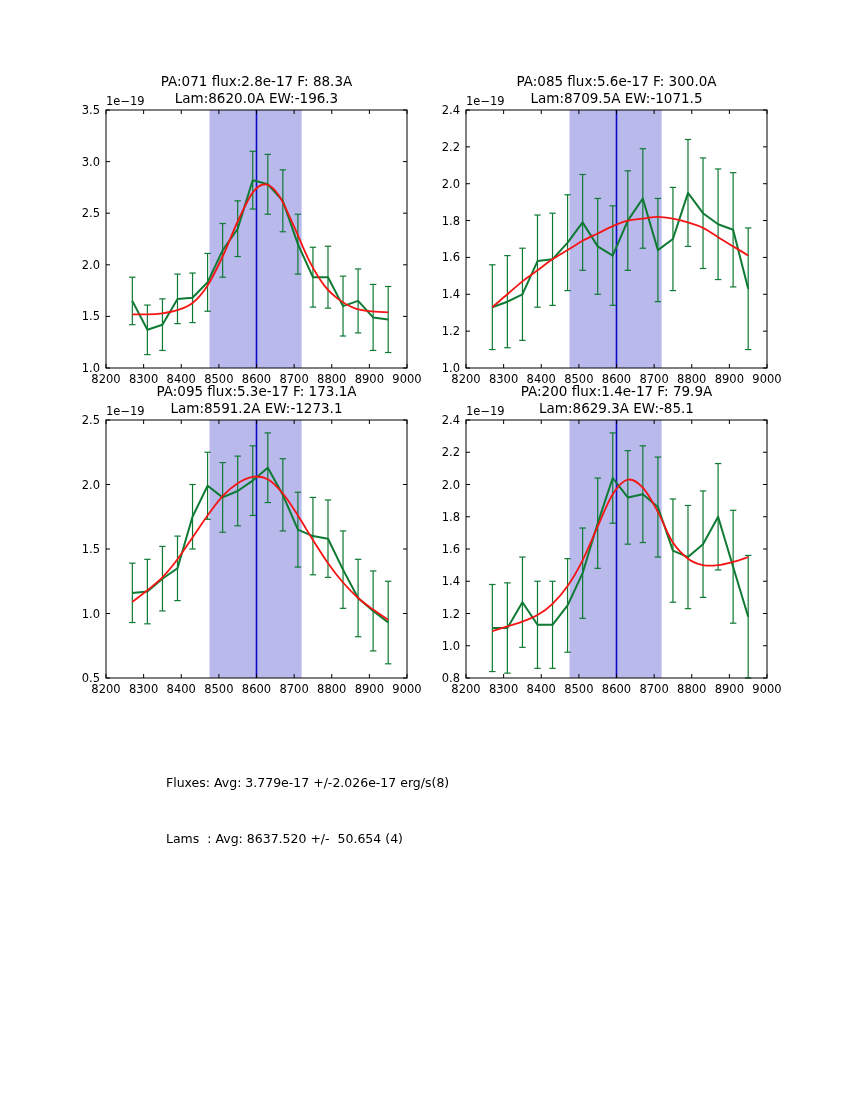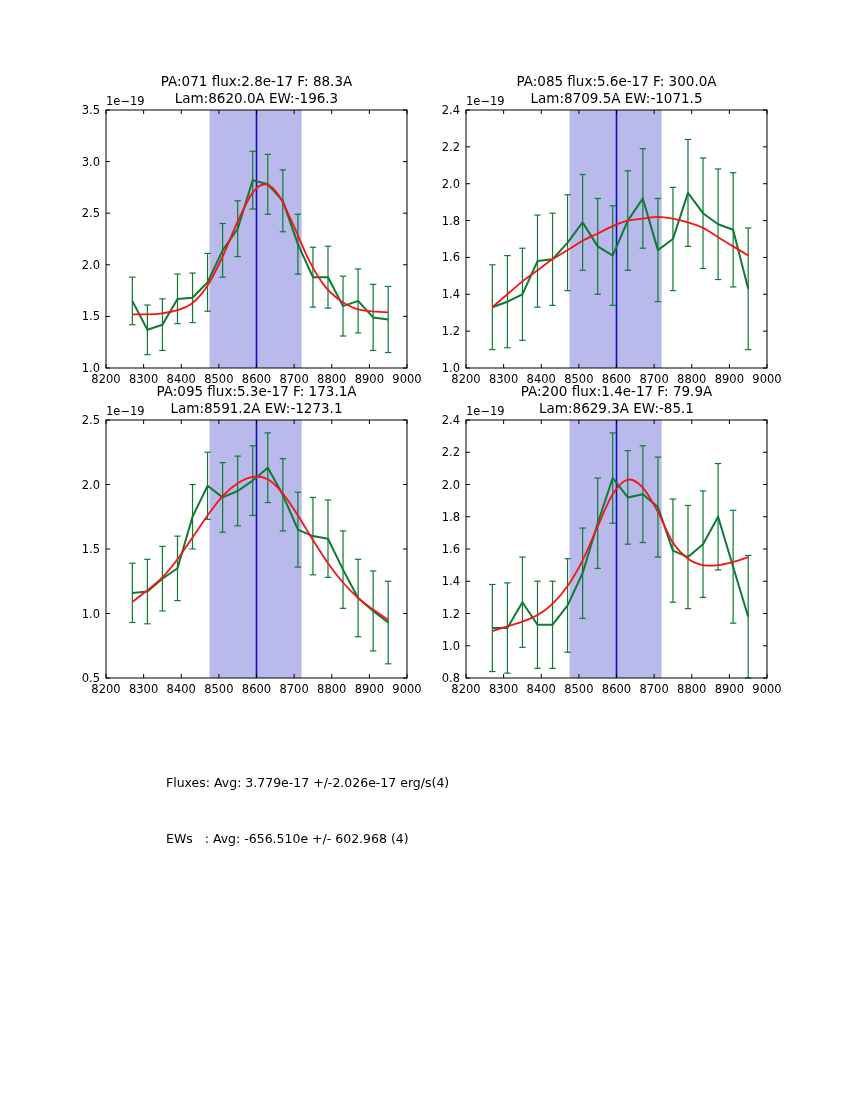--- a/index.html
+++ b/index.html
@@ -505,17 +505,17 @@
             <text x="54" y="50" text-anchor="end" class="tick">2.4</text>
           </g>
         </g>
       <text class="t1" x="210.5" y="22">PA:200 flux:1.4e-17 F: 79.9A</text>
       <text class="t2" x="210.5" y="39">Lam:8629.3A EW:-85.1</text>
       <text class="offset" x="60" y="41">1e−19</text>
     </svg>
   </div>
 
   <div class="summary">
-    <div class="sline">Fluxes: Avg: 3.779e-17 +/-2.026e-17 erg/s(4)</div>
-    <div class="sline">EWs   : Avg: -656.510e +/- 602.968 (4)</div>
+    <div class="sline">Fluxes: Avg: 3.779e-17 +/-2.026e-17 erg/s(8)</div>
+    <div class="sline">Lams  : Avg: 8637.520 +/-  50.654 (4)</div>
   </div>
 
 </div>
 
 </body></html>

